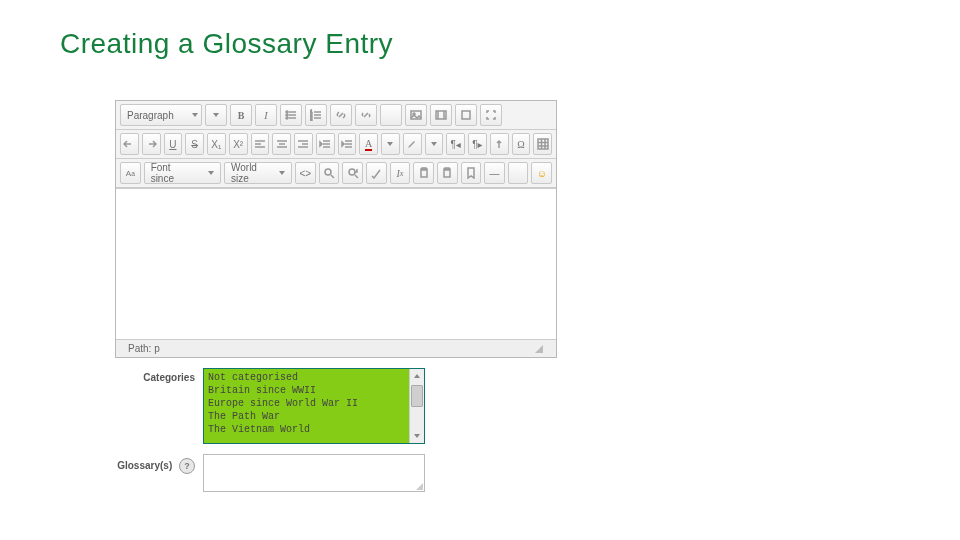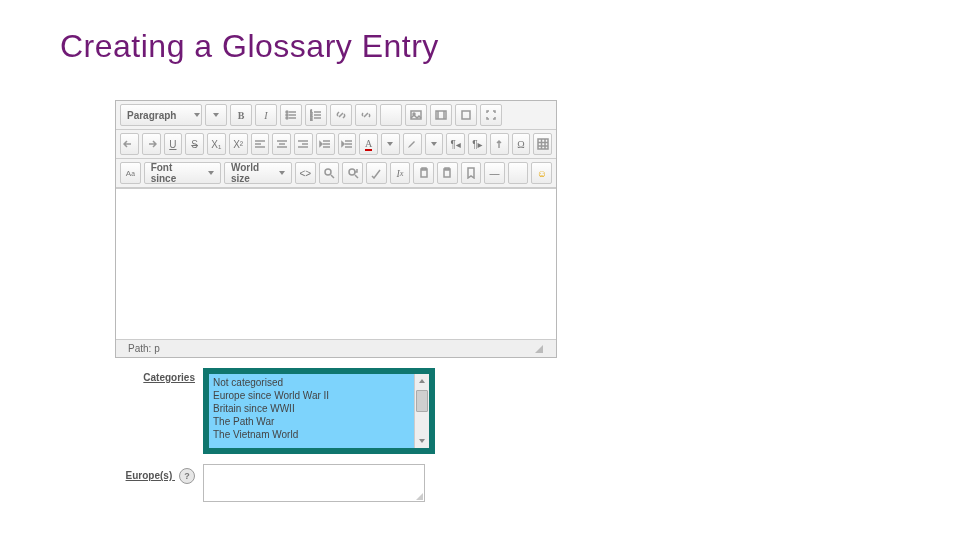--- a/index.html
+++ b/index.html
@@ -1,37 +1,37 @@
 <!DOCTYPE html>
 <html><head>
 <meta charset="utf-8">
 <style>
 html,body{margin:0;padding:0;width:960px;height:540px;background:#fff;font-family:"Helvetica Neue",Arial,sans-serif;color:#333;}
-.slide-title{position:absolute;left:60px;top:28px;font-size:32px;font-weight:400;color:#701a75;letter-spacing:.5px;}
+.slide-title{position:absolute;left:60px;top:28px;font-size:28px;font-weight:400;color:#15803d;letter-spacing:.5px;}
 .form-area{position:absolute;left:115px;top:100px;width:530px;font-size:11px;}
 .form-row{display:flex;margin-bottom:10px;}
 .form-label{width:80px;text-align:right;padding-right:8px;color:#a63232;font-weight:700;font-size:10px;padding-top:4px;}
-.form-label.plain{color:#555;text-decoration:underline;}
+.form-label.plain{color:#555;}
 .req{color:#a63232;}
 .concept-input{width:105px;height:18px;border:1px solid #bbb;background:#fff;}
 
 
 .editor{border:1px solid #b8b8b8;background:#f3f3f3;width:440px;}
 .toolbar{display:flex;flex-wrap:nowrap;gap:3px;padding:3px 4px;border-bottom:1px solid #ccc;}
 .btn{width:20px;height:20px;display:flex;align-items:center;justify-content:center;background:linear-gradient(#fefefe,#ececec);border:1px solid #c8c8c8;border-radius:2px;font-size:10px;color:#777;cursor:pointer;}
 .btn svg{width:12px;height:12px;stroke:#999;fill:none;stroke-width:1.5;}
-.dd{height:20px;display:flex;align-items:center;padding:0 6px;background:linear-gradient(#fefefe,#ececec);border:1px solid #c8c8c8;border-radius:2px;font-size:10px;color:#666;gap:18px;cursor:pointer;font-weight:bold;}
+.dd{height:20px;display:flex;align-items:center;padding:0 6px;background:linear-gradient(#fefefe,#ececec);border:1px solid #c8c8c8;border-radius:2px;font-size:10px;color:#666;gap:18px;cursor:pointer;}
 .tri{width:0;height:0;border-left:3px solid transparent;border-right:3px solid transparent;border-top:4px solid #888;}
 .canvas{background:#fff;height:150px;border-top:1px solid #ccc;border-bottom:1px solid #ccc;}
 .pathbar{background:#efefef;padding:3px 12px;font-size:10px;color:#666;display:flex;justify-content:space-between;align-items:center;}
 .resize{width:10px;height:10px;position:relative;}
 .resize::before{content:"";position:absolute;right:1px;bottom:1px;width:0;height:0;border-right:8px solid #bbb;border-top:8px solid transparent;}
 
 
-.listbox{width:220px;height:74px;border:6px solid #0f766e;background:#7dd3fc;display:flex;}
+.listbox{width:220px;height:74px;border:1px solid #0f766e;background:#84cc16;display:flex;font-family:Liberation Mono, monospace;}
 .list-items{flex:1;padding:2px 4px;font-size:10px;line-height:13px;color:#444;overflow:hidden;}
 .list-items div{white-space:nowrap;}
 .scroll{width:14px;background:#eee;display:flex;flex-direction:column;align-items:center;border-left:1px solid #ccc;}
 .scroll-btn{width:14px;height:14px;display:flex;align-items:center;justify-content:center;}
 .scroll-btn .tri{border-top:none;border-bottom:4px solid #888;}
 .scroll-btn.down .tri{border-bottom:none;border-top:4px solid #888;}
 .scroll-thumb{width:10px;height:20px;background:#cfcfcf;border:1px solid #aaa;border-radius:1px;margin-top:2px;}
 
 
 .keywords{width:220px;height:36px;border:1px solid #bbb;background:#fff;position:relative;}
@@ -262,39 +262,39 @@
         <span class="resize"></span>
       </div>
     </div>
   </div>
 
   <div class="form-row">
     <div class="form-label plain">Categories</div>
     <div class="listbox">
       <div class="list-items">
         <div>Not categorised</div>
+        <div>Britain since WWII</div>
         <div>Europe since World War II</div>
-        <div>Britain since WWII</div>
         <div>The Path War</div>
         <div>The Vietnam World</div>
       </div>
       <div class="scroll">
         <div class="scroll-btn">
             <span class="tri"></span>
           </div>
         <div class="scroll-thumb"></div>
         <div style="flex:1"></div>
         <div class="scroll-btn down">
             <span class="tri"></span>
           </div>
       </div>
     </div>
   </div>
 
   <div class="form-row">
     <div class="form-label plain">
-      <span>Europe(s)</span>
+      <span>Glossary(s)</span>
       <span class="help">?</span>
     </div>
     <div class="keywords"></div>
   </div>
 
 </div>
 
 </body></html>

